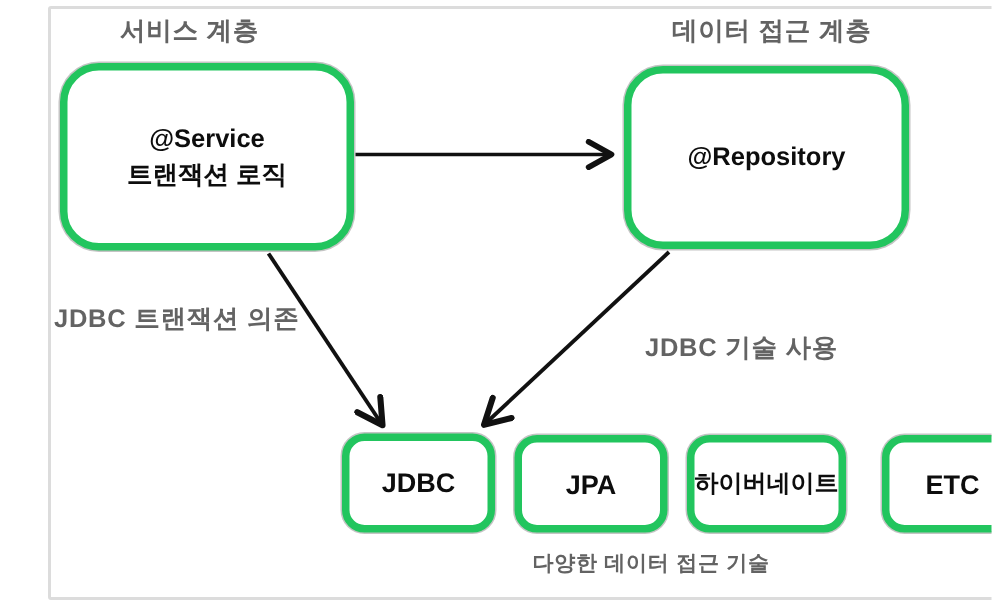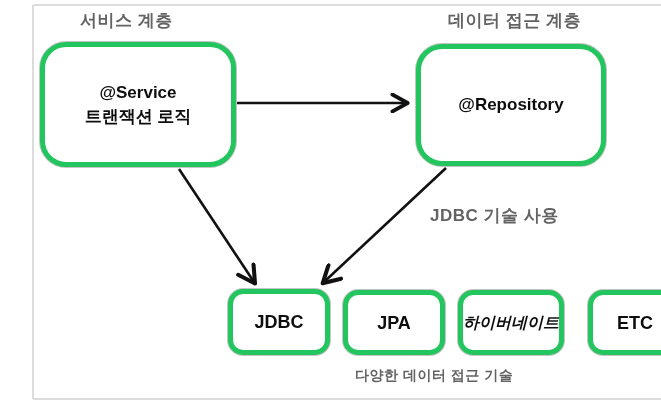--- a/index.html
+++ b/index.html
@@ -72,26 +72,26 @@
     font-size: 18px;
     line-height: 22px;
   }
   .node.small.tight .line {
     font-size: 16px;
   }
   .node-service     { left: 12px;  top: 42px;  width: 196px; height: 125px; }
   .node-repository  { left: 388px; top: 44px;  width: 190px; height: 122px; }
   .node-jdbc        { left: 200px; top: 289px; width: 102px; height: 66px; }
   .node-jpa         { left: 315px; top: 290px; width: 102px; height: 65px; }
-  .node-hibernate   { left: 430px; top: 290px; width: 106px; height: 65px; font-style: italic; }
+  .node-hibernate   { left: 430px; top: 290px; width: 106px; height: 65px; }
   .node-etc         { left: 560px; top: 290px; width: 94px; height: 65px; }
   .label-service-layer      { left: 52px;  top: 9px; }
   .label-data-access-layer  { left: 420px; top: 9px; }
   .label-jdbc-transaction   { left: 8px;   top: 201px; }
-  .label-jdbc-usage         { left: 402px; top: 204px; }
+  .label-jdbc-usage         { left: 402px; top: 220px; }
   .label-bottom-caption     { left: 327px; top: 367px; font-size: 14px; }
   .arrow-layer {
     position: absolute;
     left: 0;
     top: 0;
     width: 661px;
     height: 409px;
     pointer-events: none;
   }
 </style>
@@ -107,20 +107,21 @@
 
   <div class="node big node-service">
     <div class="line">@Service</div>
     <div class="line">트랜잭션 로직</div>
   </div>
 
   <div class="node big node-repository">
     <div class="line">@Repository</div>
   </div>
 
+  <div class="edge-label label-jdbc-transaction">JDBC 트랜잭션 의존</div>
   <div class="edge-label label-jdbc-usage">JDBC 기술 사용</div>
 
   <div class="node small node-jdbc">
     <div class="line">JDBC</div>
   </div>
   <div class="node small node-jpa">
     <div class="line">JPA</div>
   </div>
   <div class="node small tight node-hibernate">
     <div class="line">하이버네이트</div>

